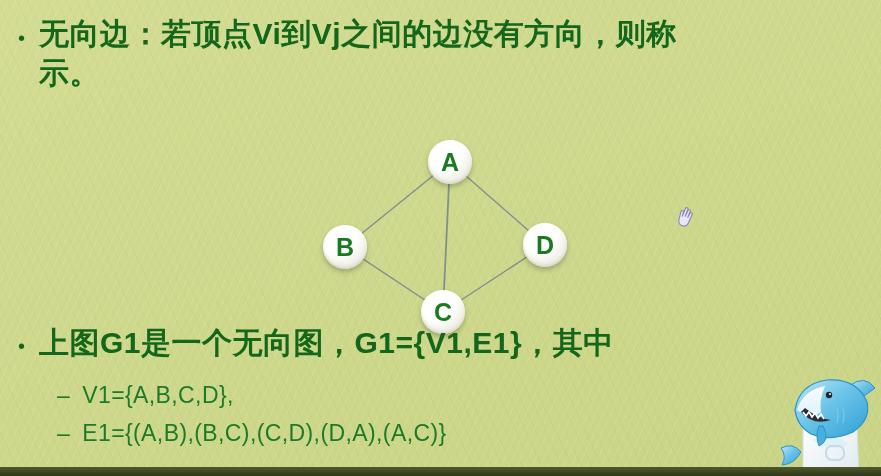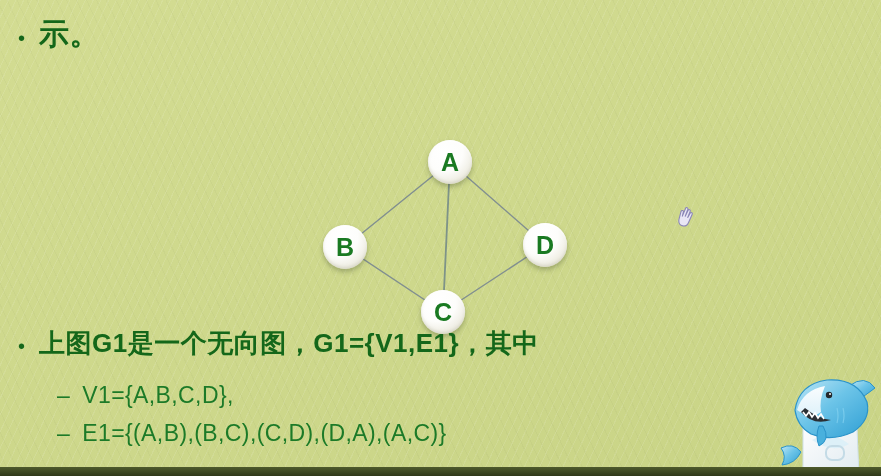--- a/index.html
+++ b/index.html
@@ -71,21 +71,21 @@
     white-space: nowrap;
   }
 
   #bullet-2 {
     left: 18px;
     top: 326px;
     width: 850px;
   }
   #bullet-2 .bullet-dot { padding-top: 10px; }
   #bullet-2 .bullet-text {
-    font-size: 26px;
+    font-size: 30px;
     line-height: 34px;
     white-space: nowrap;
   }
 
   
   .sub-bullet {
     position: absolute;
     display: flex;
     align-items: baseline;
     color: #1c7a28;
@@ -150,20 +150,21 @@
   }
 </style>
 </head>
 <body>
 
 <div id="slide">
 
   <div class="bullet-block" id="bullet-1">
     <span class="bullet-dot">•</span>
     <div class="bullet-text">
+      <div class="line">无向边：若顶点Vi到Vj之间的边没有方向，则称</div>
       <div class="line">示。</div>
     </div>
   </div>
 
   <div id="graph">
     <svg width="290" height="215">
 
       <line x1="170" y1="54" x2="65" y2="139" stroke="#808e90" stroke-width="1.4"></line>
 
       <line x1="170" y1="54" x2="265" y2="137" stroke="#808e90" stroke-width="1.4"></line>

